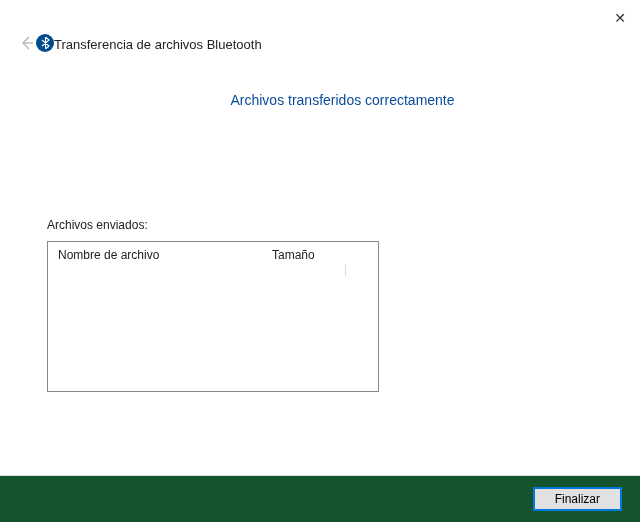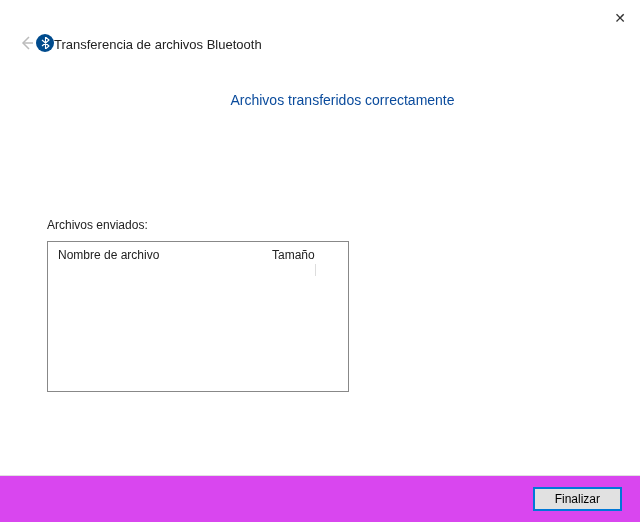--- a/index.html
+++ b/index.html
@@ -66,21 +66,21 @@
       font-size: 12px;
       color: #222;
       padding-bottom: 3px;
     }
     .info-label {
       width: 152px;
     }
     .info-value {}
     .file-table {
       border: 1px solid #888;
-      width: 302px;
+      width: 332px;
       margin: 6px 0 0 47px;
       height: 151px;
     }
     .table-header {
       display: flex;
       padding: 6px 10px 4px 10px;
       font-size: 12px;
       color: #222;
     }
     .col-name { width: 214px; }
@@ -98,21 +98,21 @@
       width: 1px;
       height: 12px;
       background: #ddd;
     }
     .footer {
       position: absolute;
       bottom: 0;
       left: 0;
       right: 0;
       height: 47px;
-      background: #d946ef;
+      background: #14532d;
       border-top: 1px solid #e0e0e0;
       display: flex;
       align-items: center;
       justify-content: flex-end;
       padding-right: 18px;
     }
     .finish-btn {
       background: #e1e1e1;
       border: 2px solid #0078d7;
       font-size: 12px;

